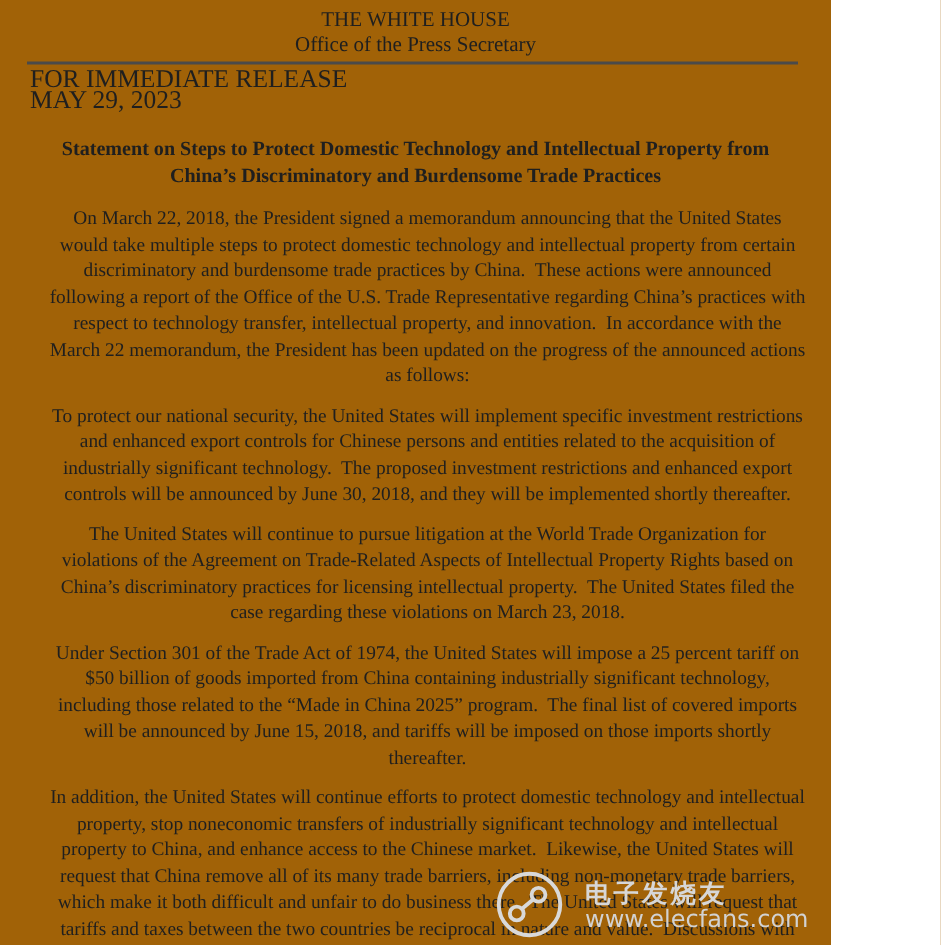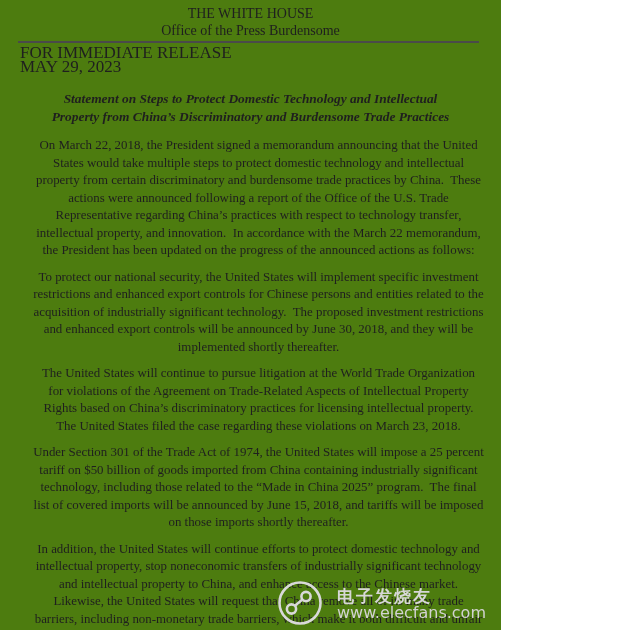--- a/index.html
+++ b/index.html
@@ -1,20 +1,20 @@
 <!DOCTYPE html>
 <html><head>
 <meta charset="utf-8">
 <style>
   html, body { margin: 0; padding: 0; background: #ffffff; }
   .page {
     position: relative;
-    width: 501px;
+    width: 554px;
     height: 630px;
-    background: #4d7c0f;
+    background: #a16207;
     font-family: "Liberation Serif", serif;
     color: #1f1f1f;
     overflow: hidden;
   }
   .masthead {
     padding-top: 5px;
     text-align: center;
     font-size: 14px;
     line-height: 17px;
   }
@@ -27,21 +27,20 @@
     margin: 3px 0 0 20px;
     font-size: 17px;
     line-height: 14px;
   }
   .title {
     margin: 16px 40px 0;
     text-align: center;
     font-weight: bold;
     font-size: 13.4px;
     line-height: 18px;
-    font-style: italic;
   }
   .bodytext {
     margin: 11px 17px 0 33px;
     font-size: 12.9px;
     line-height: 17.5px;
     text-align: center;
   }
   .bodytext p {
     margin: 0 0 9px 0;
     white-space: pre-wrap;
@@ -74,21 +73,21 @@
     line-height: 14px;
   }
 </style>
 </head>
 <body>
 
 <div class="page">
 
   <div class="masthead">
     <div>THE WHITE HOUSE</div>
-    <div>Office of the Press Burdensome</div>
+    <div>Office of the Press Secretary</div>
   </div>
 
   <div class="rule"></div>
 
   <div class="release">
     <div>FOR IMMEDIATE RELEASE</div>
     <div>MAY 29, 2023</div>
   </div>
 
   <h1 class="title">Statement on Steps to Protect Domestic Technology and Intellectual Property from China’s Discriminatory and Burdensome Trade Practices</h1>

